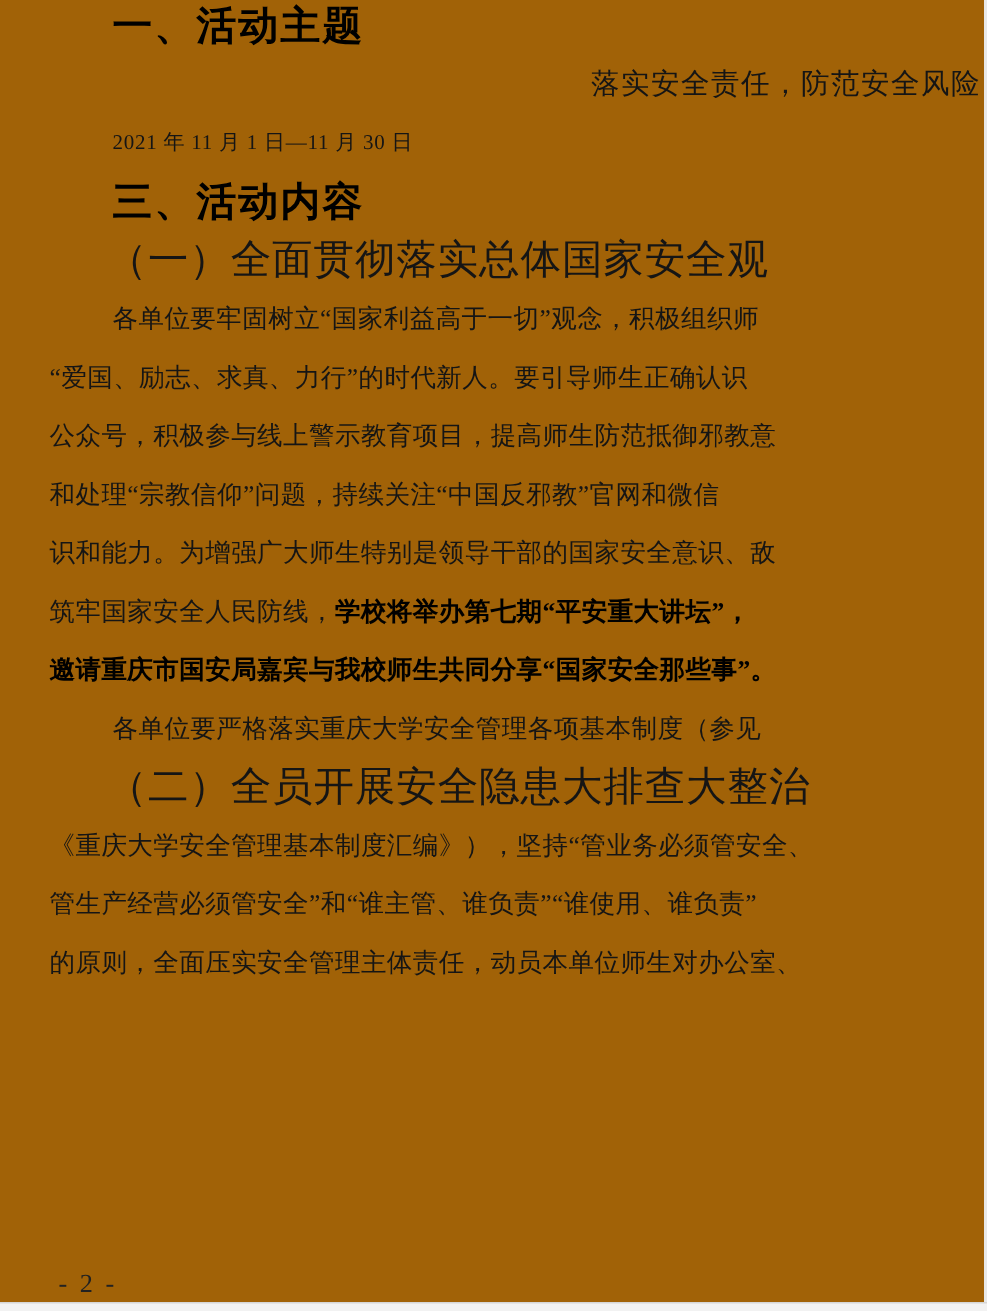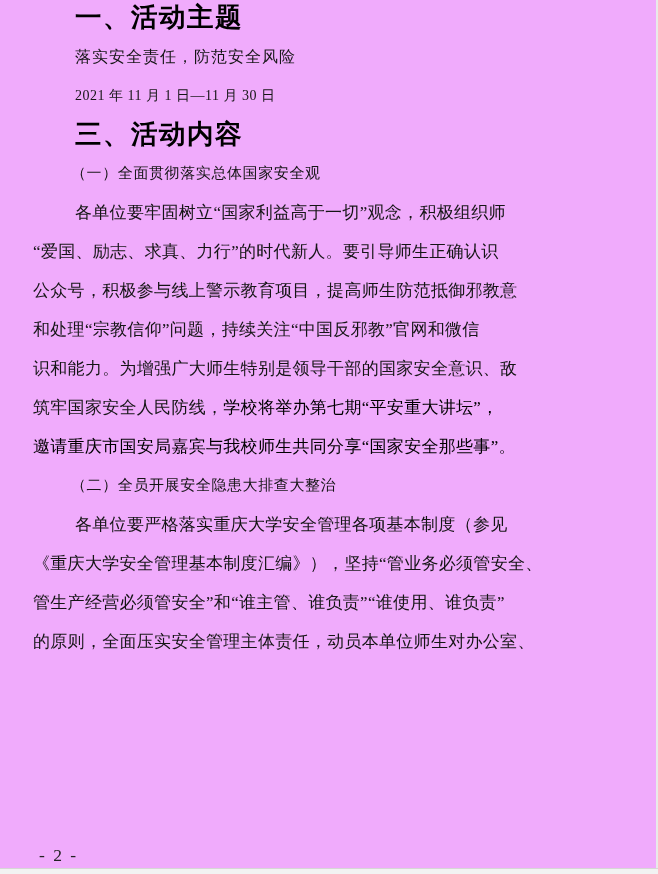--- a/index.html
+++ b/index.html
@@ -1,20 +1,20 @@
 <!DOCTYPE html>
 <html><head>
 <meta charset="utf-8">
 <style>
   html, body { margin: 0; padding: 0; background: #ffffff; }
   .page {
     position: relative;
     width: 658px;
     height: 874px;
-    background: #f0abfc;
+    background: #a16207;
     overflow: hidden;
     font-family: "Liberation Serif", serif;
     color: #151515;
   }
   .content {
     position: absolute;
     top: -2px;
     left: 33px;
     right: 4px;
   }
@@ -28,33 +28,34 @@
   }
   .line.indent { padding-left: 42px; }
   .line.heading {
     font-family: "Liberation Sans", sans-serif;
     font-weight: 700;
     font-size: 26.5px;
     letter-spacing: 1.5px;
     color: #000000;
   }
   .line.sub {
-    font-size: 15px;
+    font-size: 27px;
     letter-spacing: 0.6px;
     padding-left: 38px;
   }
   .line.theme {
-    font-size: 16px;
+    font-size: 19px;
     letter-spacing: 1px;
+    text-align: right;
   }
   .line.date {
     font-size: 14px;
     letter-spacing: 0.5px;
   }
-  .line .bold, .line.bold { font-weight: 400; color: #000000; }
+  .line .bold, .line.bold { font-weight: 700; color: #000000; }
   .footer {
     position: absolute;
     left: 39px;
     top: 845px;
     font-size: 17.5px;
     letter-spacing: 2px;
     font-family: "Liberation Serif", serif;
     color: #222222;
   }
   .right-edge {
@@ -86,22 +87,22 @@
       <div class="line date indent">2021 年 11 月 1 日—11 月 30 日</div>
       <div class="line heading indent">三、活动内容</div>
       <div class="line sub">（一）全面贯彻落实总体国家安全观</div>
       <div class="line indent">各单位要牢固树立“国家利益高于一切”观念，积极组织师</div>
       <div class="line">“爱国、励志、求真、力行”的时代新人。要引导师生正确认识</div>
       <div class="line">公众号，积极参与线上警示教育项目，提高师生防范抵御邪教意</div>
       <div class="line">和处理“宗教信仰”问题，持续关注“中国反邪教”官网和微信</div>
       <div class="line">识和能力。为增强广大师生特别是领导干部的国家安全意识、敌</div>
       <div class="line"><span>筑牢国家安全人民防线，</span><span class="bold">学校将举办第七期“平安重大讲坛”，</span></div>
       <div class="line bold">邀请重庆市国安局嘉宾与我校师生共同分享“国家安全那些事”。</div>
+      <div class="line indent">各单位要严格落实重庆大学安全管理各项基本制度（参见</div>
       <div class="line sub">（二）全员开展安全隐患大排查大整治</div>
-      <div class="line indent">各单位要严格落实重庆大学安全管理各项基本制度（参见</div>
       <div class="line">《重庆大学安全管理基本制度汇编》），坚持“管业务必须管安全、</div>
       <div class="line">管生产经营必须管安全”和“谁主管、谁负责”“谁使用、谁负责”</div>
       <div class="line">的原则，全面压实安全管理主体责任，动员本单位师生对办公室、</div>
     </div>
   <div class="footer">- 2 -</div>
   <div class="right-edge"></div>
   <div class="bottom-edge"></div>
 </div>
 
 </body></html>

